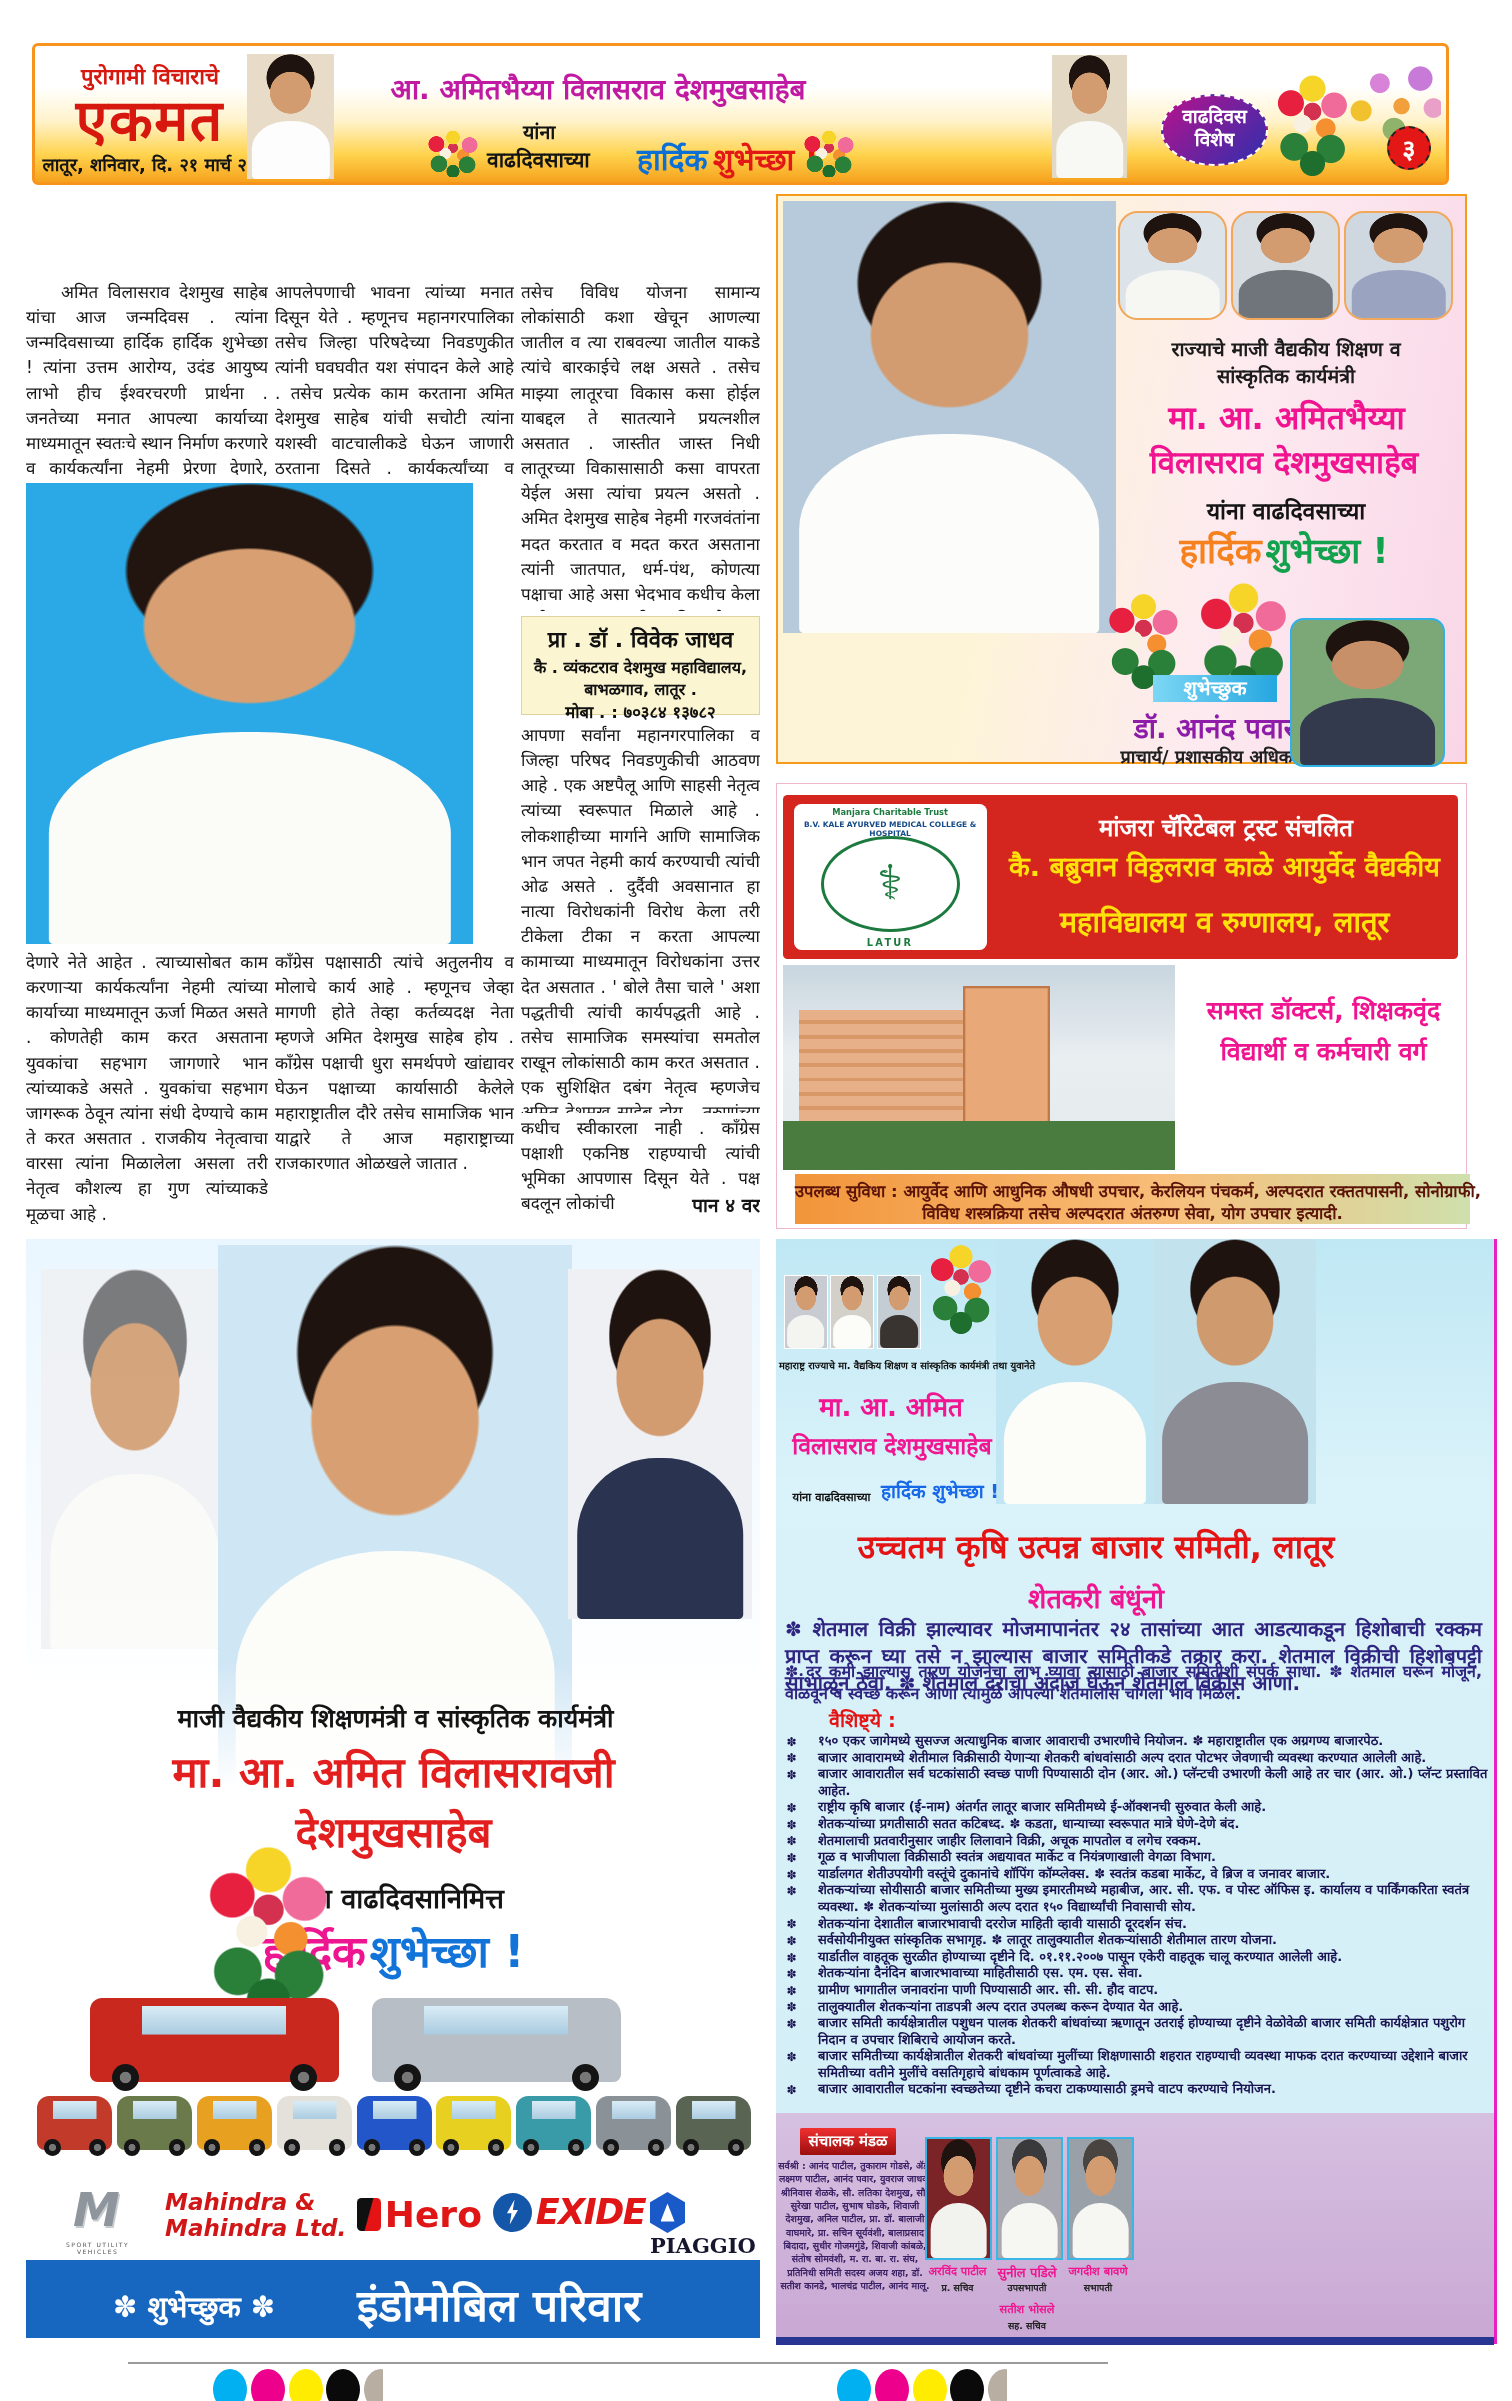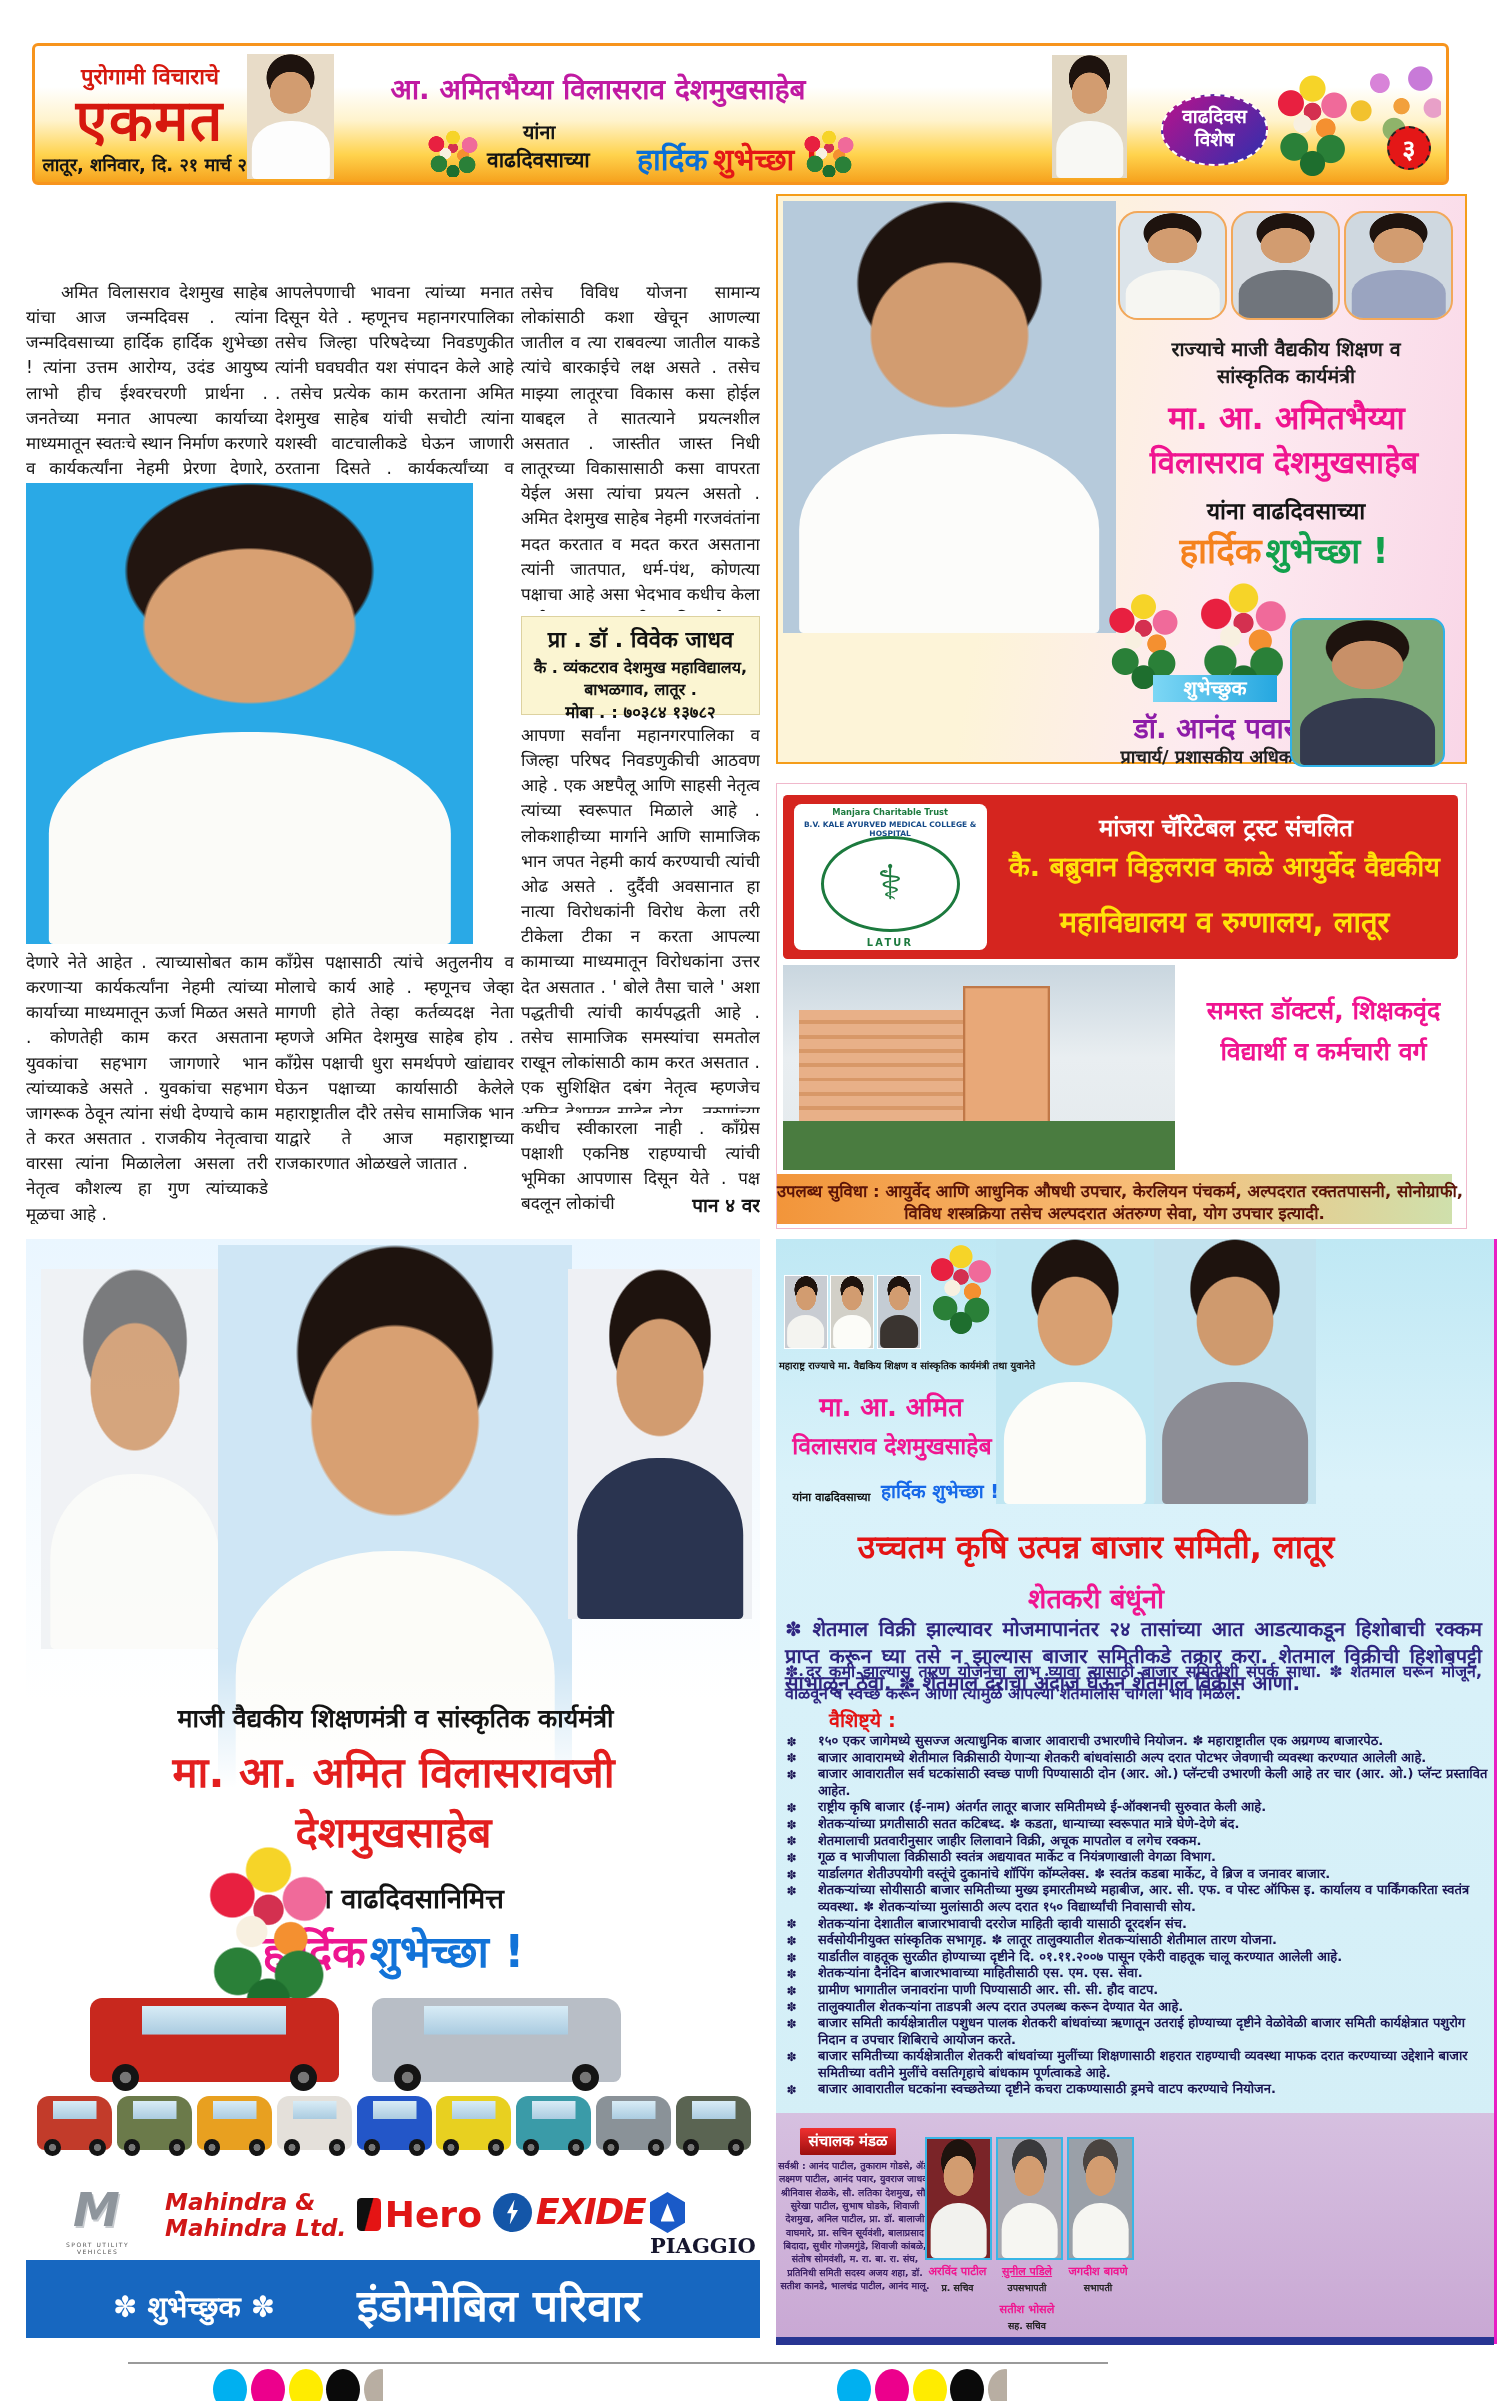--- a/index.html
+++ b/index.html
@@ -167,21 +167,21 @@
     <div class="abs c b nw" style="left:226px;top:25.6px;width:446px;font-size:24px;color:#ffffff;">मांजरा चॅरिटेबल ट्रस्ट संचलित</div>
     <div class="abs c xb nw" style="left:217px;top:63px;width:461px;font-size:27px;color:#ffe20a;">कै. बब्रुवान विठ्ठलराव काळे आयुर्वेद वैद्यकीय</div>
     <div class="abs c xb nw" style="left:217px;top:117px;width:461px;font-size:29px;color:#ffe20a;">महाविद्यालय व रुग्णालय, लातूर</div>
     <div class="building" style="left:6px;top:181px;width:392px;height:205px;">
       <div class="bl1"></div>
       <div class="bl2"></div>
       <div class="bush"></div>
     </div>
     <div class="abs c xb nw" style="left:407px;top:208px;width:279px;font-size:25px;color:#f01490;">समस्त डॉक्टर्स, शिक्षकवृंद</div>
     <div class="abs c xb nw" style="left:407px;top:249px;width:279px;font-size:25px;color:#f01490;">विद्यार्थी व कर्मचारी वर्ग</div>
-    <div class="abs" style="left:0;top:390px;width:675px;height:50px;background:linear-gradient(90deg,#f2953a,#f8be7a 55%,#cfe0ac);">
+    <div class="abs" style="left:18px;top:390px;width:675px;height:50px;background:linear-gradient(90deg,#f2953a,#f8be7a 55%,#cfe0ac);">
       <div class="abs c b nw" style="left:0;top:4.5px;width:100%;font-size:16.6px;color:#5c1408;">उपलब्ध सुविधा : आयुर्वेद आणि आधुनिक औषधी उपचार, केरलियन पंचकर्म, अल्पदरात रक्ततपासनी, सोनोग्राफी,</div>
       <div class="abs c b nw" style="left:0;top:27px;width:100%;font-size:16.6px;color:#5c1408;">विविध शस्त्रक्रिया तसेच अल्पदरात अंतरुग्ण सेवा, योग उपचार इत्यादी.</div>
     </div>
   </div>
 
   <div class="abs" style="left:26px;top:1239px;width:734px;height:1099px;background:linear-gradient(180deg,#eaf6ff 0%,#ffffff 42%);">
     <div class="person" style="left:15px;top:30px;width:188px;height:380px;--bg:#f0f2f4;--hair:#6e6e70;--shirt:#fbfbf9;opacity:.9;"></div>
     <div class="person" style="left:192px;top:6px;width:354px;height:566px;
                 --bg:#cfe6f5;--shirt:#fcfcf8;--skin:#d8a072;background-color:#cfe6f5;"></div>
     <div class="person" style="left:542px;top:30px;width:184px;height:350px;--bg:#eef0f4;--shirt:#2a3450;"></div>
@@ -271,21 +271,21 @@
       <div class="feat">बाजार आवारातील घटकांना स्वच्छतेच्या दृष्टीने कचरा टाकण्यासाठी ड्रमचे वाटप करण्याचे नियोजन.</div>
     </div>
     <div class="abs c b" style="left:24px;top:889px;width:96px;height:27px;line-height:27px;font-size:15px;color:#fff;
                 background:linear-gradient(180deg,#f03030,#9c0e0e);border-radius:1.5px;">संचालक मंडळ</div>
     <div class="abs c b" style="left:1.5px;top:920px;width:155px;font-size:9.4px;line-height:1.42;color:#3a2064;">सर्वश्री : आनंद पाटील, तुकाराम गोडसे, ॲड. लक्ष्मण पाटील, आनंद पवार, युवराज जाधव, श्रीनिवास शेळके, सौ. लतिका देशमुख, सौ. सुरेखा पाटील, सुभाष घोडके, शिवाजी देशमुख, अनिल पाटील, प्रा. डॉ. बालाजी वाघमारे, प्रा. सचिन सूर्यवंशी, बालाप्रसाद बिदादा, सुधीर गोजमगुंडे, शिवाजी कांबळे, संतोष सोमवंशी, म. रा. बा. रा. संघ, प्रतिनिधी समिती सदस्य अजय शहा, डॉ. सतीश कानडे, भालचंद्र पाटील, आनंद मालू.</div>
     <div class="person" style="left:149px;top:898px;width:63px;height:119px;border:2.3px solid #38b6e6;--bg:#7a2428;--shirt:#f2f2ee;"></div>
     <div class="person" style="left:220px;top:898px;width:63px;height:119px;border:2.3px solid #38b6e6;--bg:#a8a8b0;--shirt:#f6f6f2;--hair:#3a3a3c;"></div>
     <div class="person" style="left:291px;top:898px;width:63px;height:119px;border:2.3px solid #38b6e6;--bg:#9aa0a8;--shirt:#f6f6f2;--hair:#4a4440;"></div>
     <div class="abs c xb nw" style="left:140px;top:1024px;width:83px;font-size:11.3px;color:#f01590;">अरविंद पाटील</div>
     <div class="abs c b nw" style="left:140px;top:1042px;width:83px;font-size:9.4px;color:#222;">प्र. सचिव</div>
-    <div class="abs c xb nw" style="left:212px;top:1024px;width:78px;font-size:11px;color:#f01590;text-decoration:underline;">सुनील पडिले</div>
+    <div class="abs c xb nw" style="left:212px;top:1024px;width:78px;font-size:13px;color:#f01590;">सुनील पडिले</div>
     <div class="abs c b nw" style="left:212px;top:1042px;width:78px;font-size:9.4px;color:#222;">उपसभापती</div>
     <div class="abs c xb nw" style="left:280px;top:1024px;width:84px;font-size:11.3px;color:#f01590;">जगदीश बावणे</div>
     <div class="abs c b nw" style="left:280px;top:1042px;width:84px;font-size:9.4px;color:#222;">सभापती</div>
     <div class="abs c xb nw" style="left:212px;top:1062px;width:78px;font-size:11.3px;color:#f01590;">सतीश भोसले</div>
     <div class="abs c b nw" style="left:212px;top:1080px;width:78px;font-size:9.4px;color:#222;">सह. सचिव</div>
   </div>
 
   <div class="abs" style="left:128px;top:2362px;width:980px;height:2.3px;background:#9a9a9a;"></div>
   <div class="abs" style="left:213px;top:2369px;">
     <span class="dot" style="background:#00b0f0;"></span><span class="dot" style="background:#ec008c;"></span><span class="dot" style="background:#ffec00;"></span><span class="dot" style="background:#0a0a0a;"></span><span class="dot" style="background:linear-gradient(90deg,#b8aea2 55%,#fff 56%);"></span>

